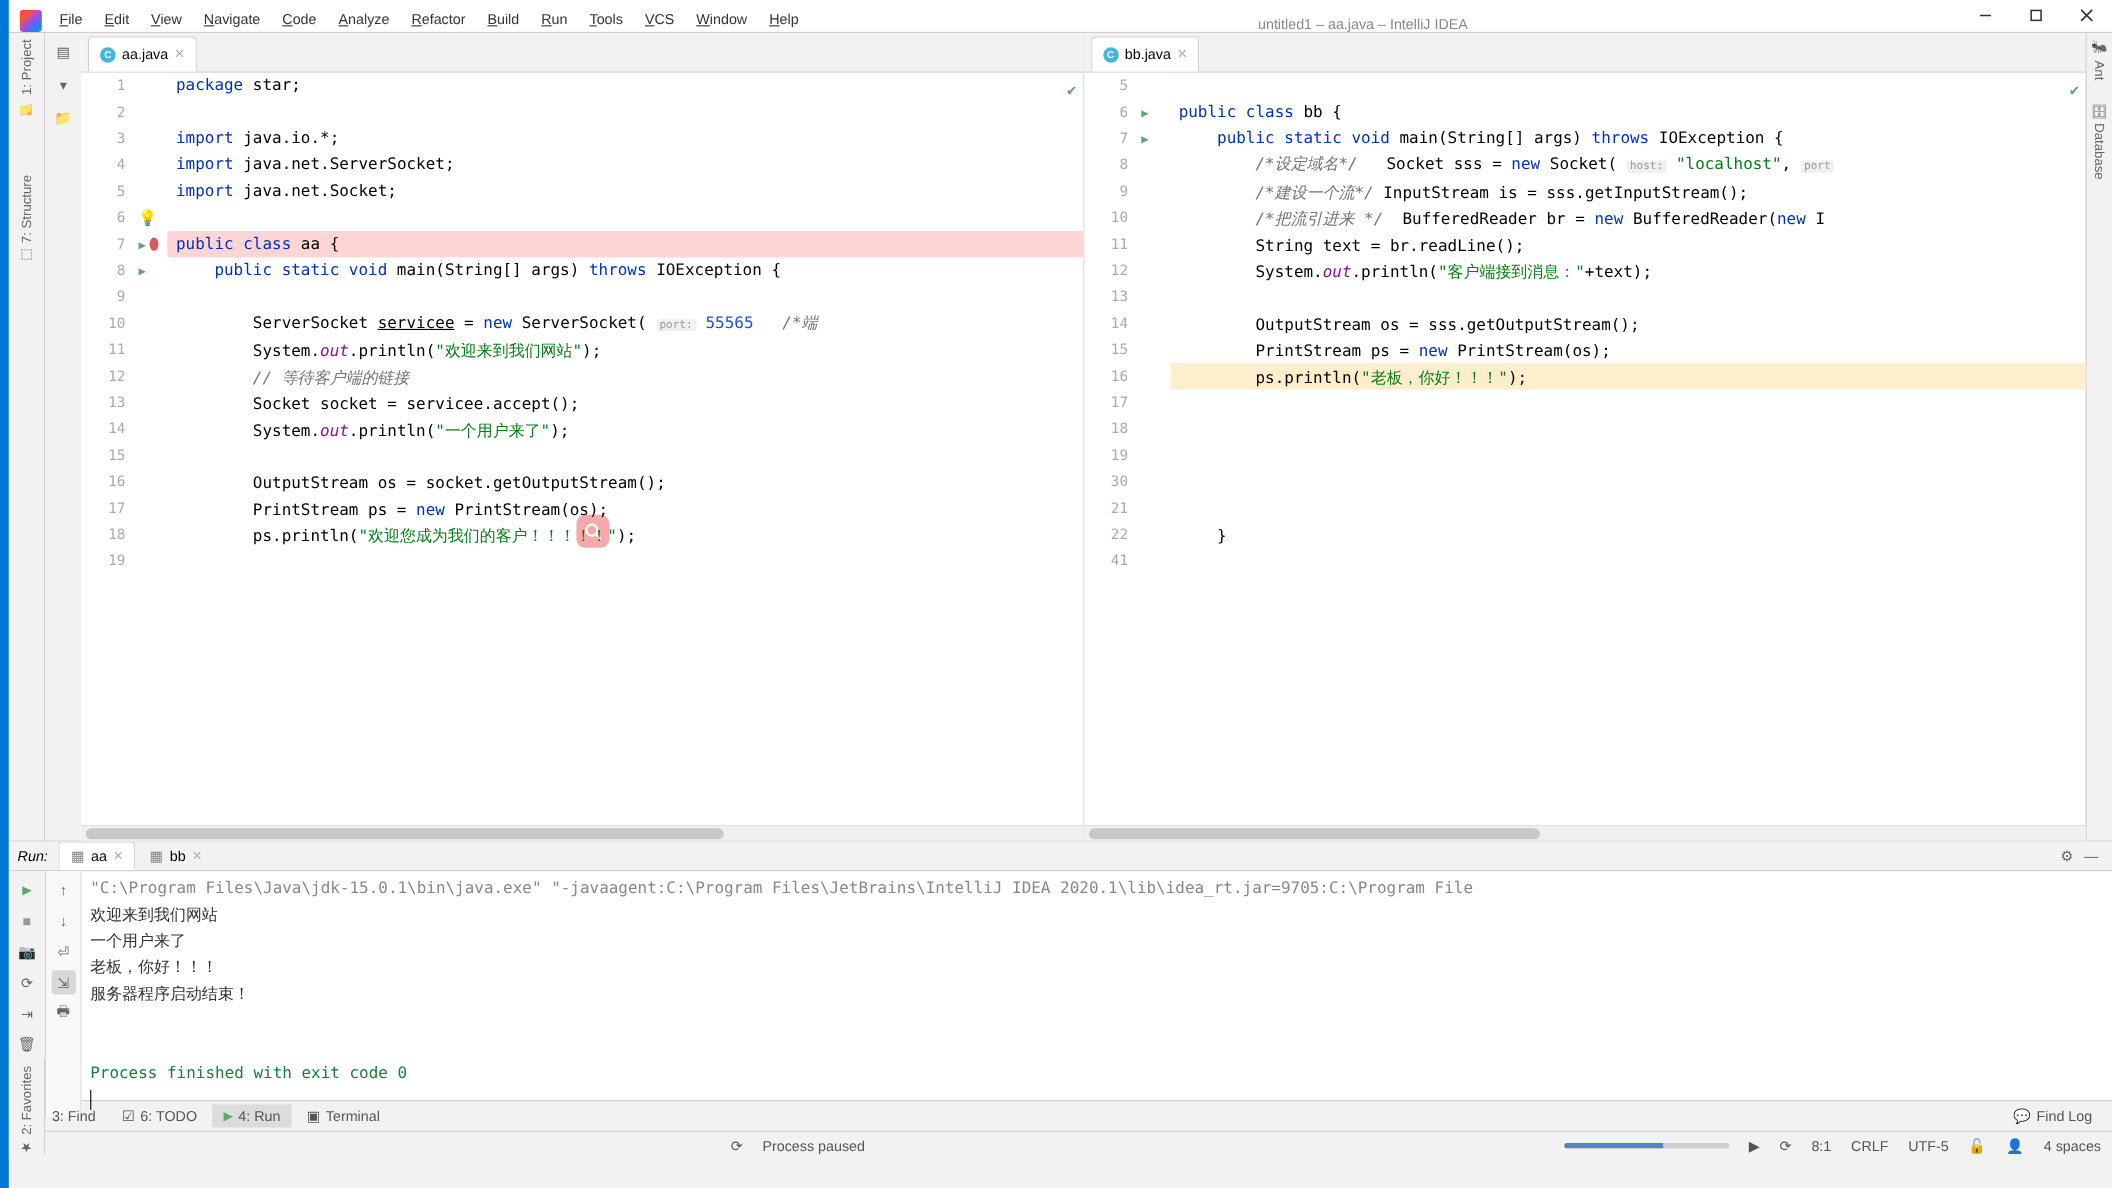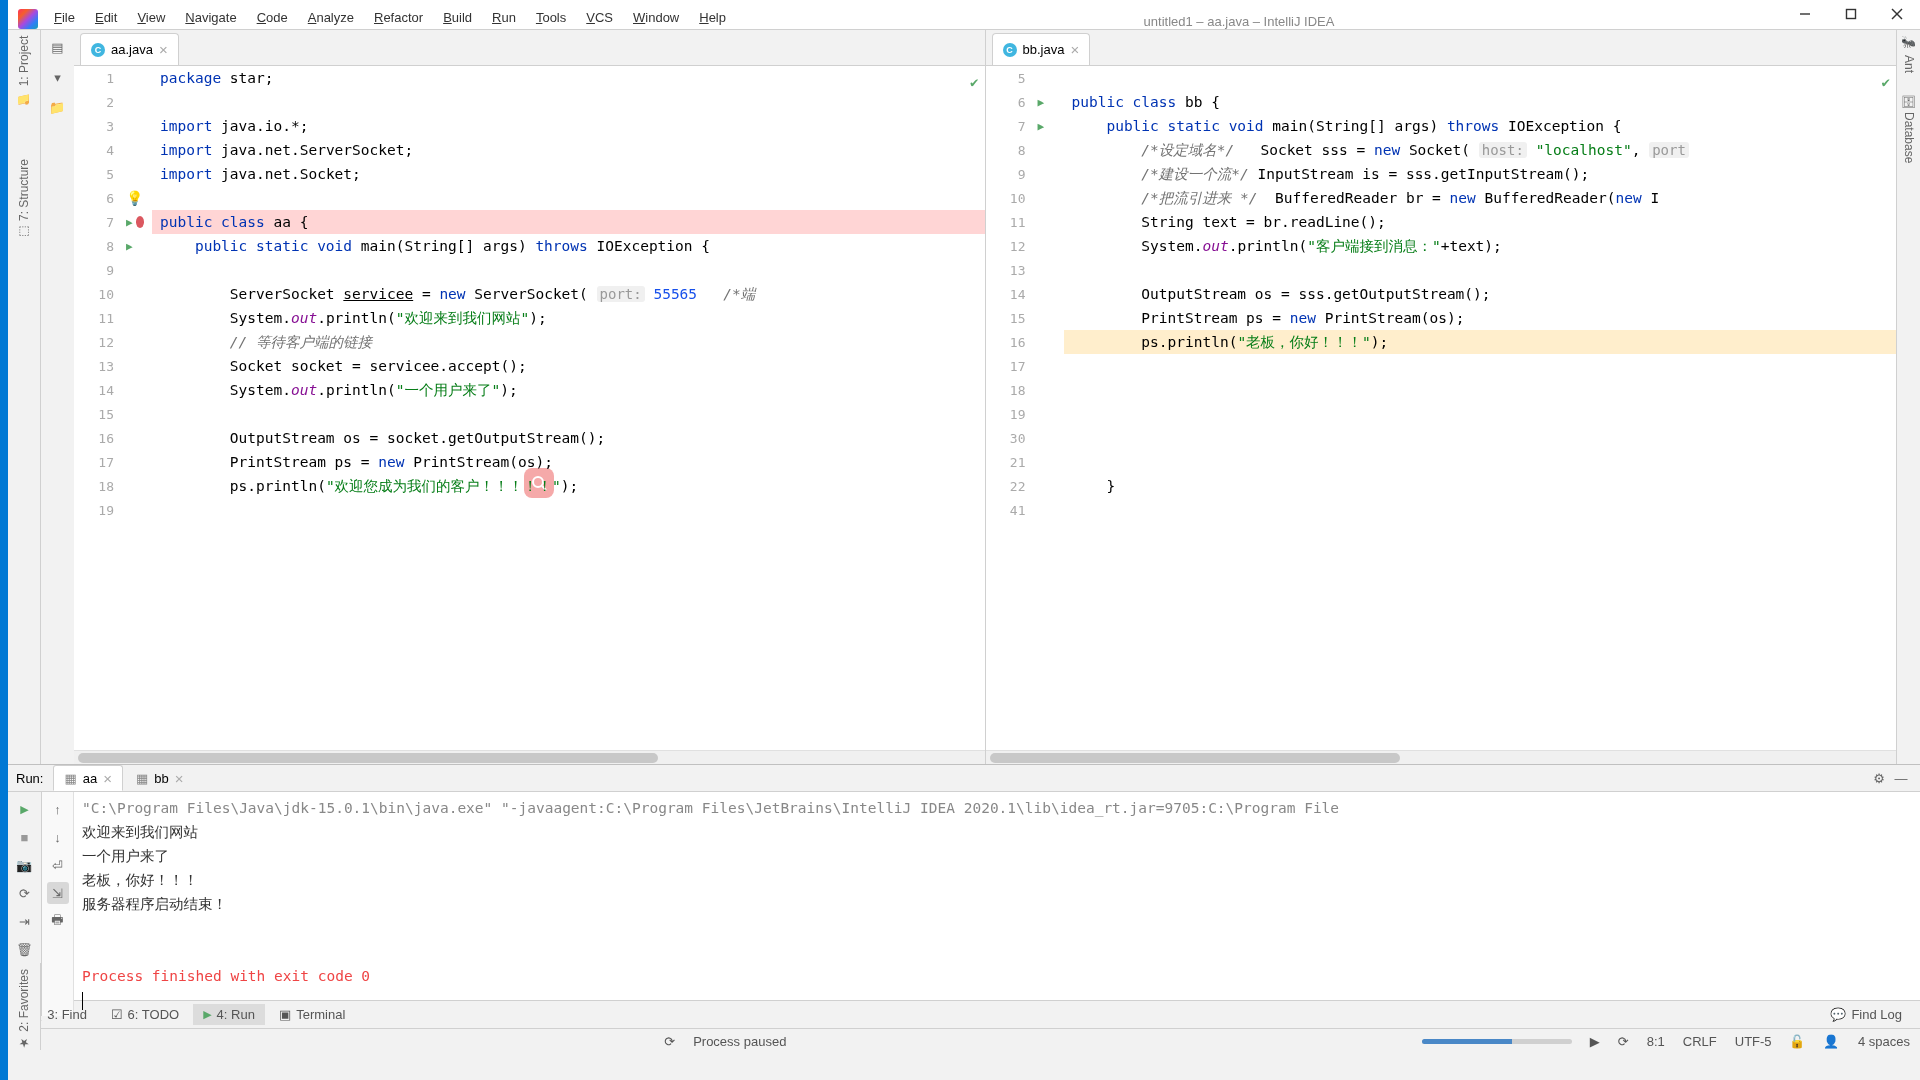--- a/index.html
+++ b/index.html
@@ -28,43 +28,43 @@
 .code-area { flex: 1; display: flex; overflow: hidden; position: relative; }
 .gutter2 { width: 30px; background: #fff; border-right: 0px solid #e8e8e8; display: flex; flex-direction: column; }
 .gutter-line { height: 24px; display: flex; align-items: center; justify-content: flex-end; padding-right: 8px; color: #aaa; font-family: 'Consolas','Monaco',monospace; font-size: 13px; }
 .gutter-num { width: 48px; background: #fff; }
 .code-text { flex: 1; font-family: 'Consolas','Monaco',monospace; font-size: 14.5px; line-height: 24px; padding-left: 8px; white-space: pre; overflow: hidden; position: relative; }
 .kw { color: #0033b3; font-weight: normal; }
 .str { color: #067d17; }
 .num-lit { color: #1750eb; }
 .fld { color: #871094; font-style: italic; }
 .cmt { color: #737373; font-style: italic; }
-.param-hint { color: #999; font-size: 14px; background: #f0f0f0; padding: 0 3px; border-radius: 3px; }
+.param-hint { color: #999; font-size: 10px; background: #f0f0f0; padding: 0 3px; border-radius: 3px; }
 .highlight-line { background: #ffeecc; position: absolute; left: 0; right: 0; height: 24px; z-index: 0; }
 .err-line { background: #ffd5d5; position: absolute; left: 0; right: 0; height: 24px; z-index: 0; }
 .code-content { position: relative; z-index: 1; }
 .run-triangle { color: #59a869; font-size: 11px; }
 .breakpoint { width: 12px; height: 12px; background: #db5860; border-radius: 50%; }
 .search-bubble { position: absolute; width: 30px; height: 30px; background: #f5a9a9; border-radius: 8px; display: flex; align-items: center; justify-content: center; color: #fff; }
 .hscroll { height: 14px; background: #f0f0f0; border-top: 1px solid #e0e0e0; position: relative; }
 .hscroll-thumb { position: absolute; height: 10px; top: 2px; background: #c8c8c8; border-radius: 5px; }
 .check-mark { position: absolute; top: 4px; right: 6px; color: #59a869; font-size: 14px; }
 .bulb { color: #f0a732; font-size: 14px; }
 
 .run-panel { height: 236px; border-top: 1px solid #c0c0c0; display: flex; flex-direction: column; background: #fff; }
 .run-header { height: 30px; background: #f2f2f2; border-bottom: 1px solid #d0d0d0; display: flex; align-items: center; padding: 0 8px; }
-.run-label { font-size: 13px; margin-right: 10px; }
+.run-label { font-size: 13px; margin-right: 10px; font-style: italic; }
 .run-tab { height: 26px; padding: 0 10px; display: flex; align-items: center; gap: 6px; border: 1px solid transparent; border-radius: 3px 3px 0 0; }
 .run-tab.active { background: #fff; border-color: #d0d0d0; border-bottom-color: #fff; }
 .run-body { flex: 1; display: flex; }
 .run-side { width: 34px; background: #f2f2f2; border-right: 1px solid #d0d0d0; display: flex; flex-direction: column; align-items: center; padding-top: 6px; gap: 6px; }
 .run-side2 { width: 32px; background: #f9f9f9; border-right: 1px solid #e0e0e0; display: flex; flex-direction: column; align-items: center; padding-top: 6px; gap: 6px; }
 .console { flex: 1; font-family: 'Consolas',monospace; font-size: 14.5px; line-height: 24px; padding: 4px 8px; white-space: pre; overflow: hidden; color: #333; }
 .console .cmd { color: #888; }
-.console .exit { color: #ef4444; }
+.console .exit { color: #15803d; }
 .cursor { border-left: 1.5px solid #000; height: 18px; display: inline-block; vertical-align: middle; }
 
 .bottom-tabs { height: 28px; background: #f2f2f2; border-top: 1px solid #d0d0d0; display: flex; align-items: center; padding: 0 8px; gap: 4px; }
 .bt-item { padding: 3px 10px; display: flex; align-items: center; gap: 5px; color: #555; font-size: 13px; }
 .bt-item.active { background: #dcdcdc; }
 .status-bar { height: 26px; background: #f2f2f2; border-top: 1px solid #d0d0d0; display: flex; align-items: center; padding: 0 10px; gap: 18px; color: #555; font-size: 13px; }
 .progress { width: 150px; height: 5px; background: #d0d0d0; border-radius: 3px; overflow: hidden; }
 .progress-fill { height: 100%; background: #4a88c7; width: 60%; }
 .spacer { flex: 1; }
 svg { display: block; }

